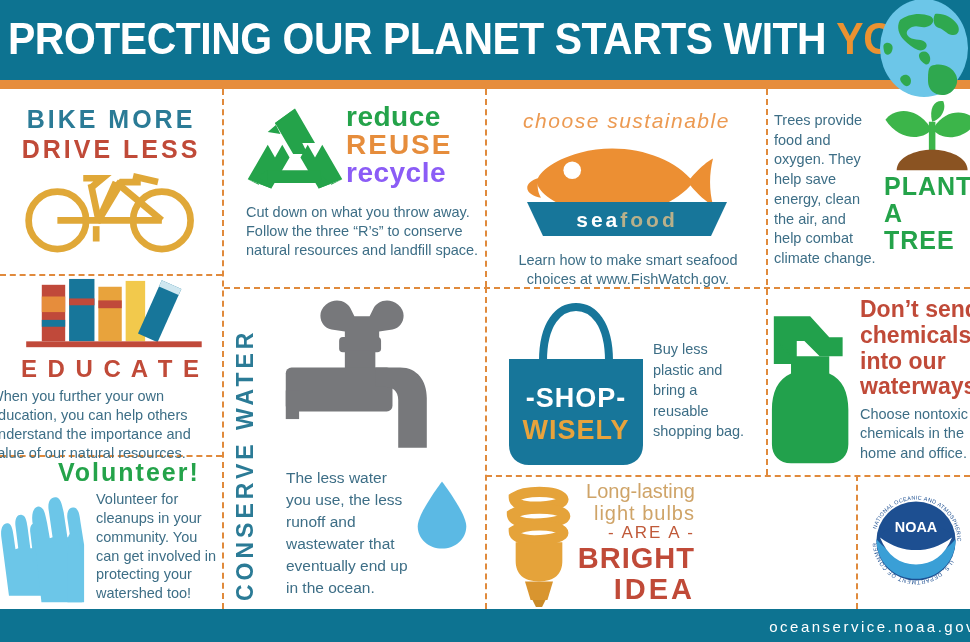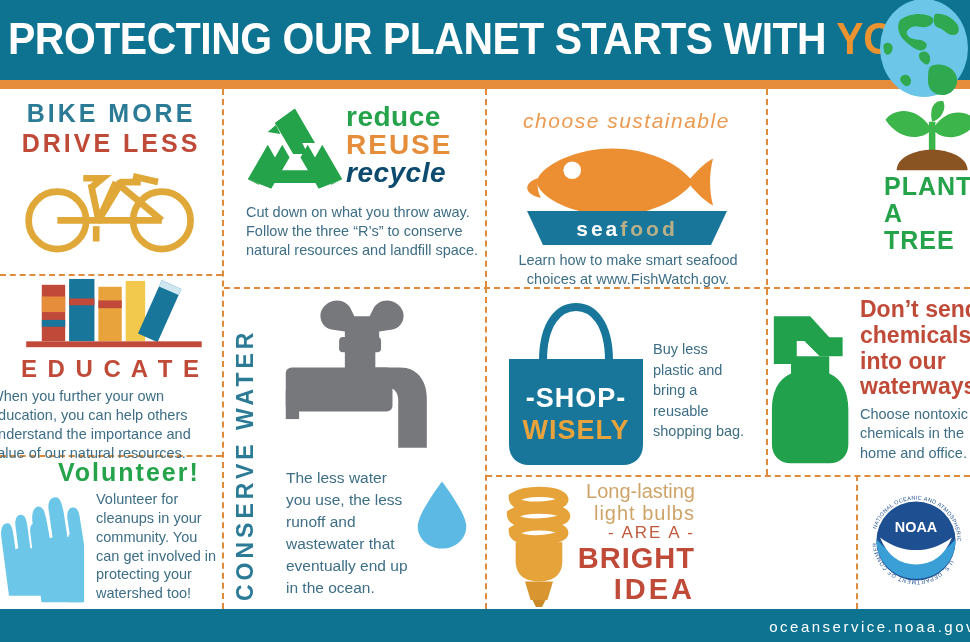--- a/index.html
+++ b/index.html
@@ -63,21 +63,21 @@
   .bike-head2 {
     font-size:25px; font-weight:bold; letter-spacing:3px;
     color:#c04a38; text-align:center;
   }
 
   
   .rrr { line-height:1.0; }
   .rrr div { font-size:28px; font-weight:bold; letter-spacing:0.5px; }
   .rrr .l1 { color:#24a34a; }
   .rrr .l2 { color:#e68d3c; letter-spacing:2px; }
-  .rrr .l3 { color:#0c4a6e;font-style:italic; }
+  .rrr .l3 { color:#8b5cf6; }
 
   
   .seafood-head {
     font-size:21px; color:#ec9a52; letter-spacing:1.5px;
     font-weight:normal; text-align:center;
   }
   .seafood-word {
     position:absolute; left:0; top:0; width:100%;
     text-align:center; font-size:21px; font-weight:bold; letter-spacing:3px;
   }
@@ -159,21 +159,21 @@
     <div class="dash-h" style="left:0px;   top:366px; width:222px;"></div>
     <div class="dash-h" style="left:224px; top:198px; width:746px;"></div>
     <div class="dash-h" style="left:486px; top:386px; width:484px;"></div>
     <div class="dash-v" style="left:222px; top:0px;   height:520px;"></div>
     <div class="dash-v" style="left:485px; top:0px;   height:198px;"></div>
     <div class="dash-v" style="left:485px; top:198px; height:322px;"></div>
     <div class="dash-v" style="left:766px; top:0px;   height:386px;"></div>
     <div class="dash-v" style="left:856px; top:386px; height:134px;"></div>
 
     <div class="cell" style="left:0; top:0; width:222px; height:185px;">
-      <div class="bike-head1" style="margin-top:10px;">BIKE MORE</div>
+      <div class="bike-head1" style="margin-top:16px;">BIKE MORE</div>
       <div class="bike-head2" style="margin-top:1px;">DRIVE LESS</div>
       <svg viewBox="0 0 200 96" style="position:absolute;left:16px;top:72px;width:192px;height:92px;">
         <g fill="none" stroke="#e0a838" stroke-width="7">
           <circle cx="43" cy="62" r="30"></circle>
           <circle cx="152" cy="62" r="30"></circle>
           <path d="M43 62 L86 62 L110 22 L130 22"></path>
           <path d="M86 62 L104 22"></path>
           <path d="M104 22 L152 62"></path>
           <path d="M86 62 L152 62"></path>
           <path d="M70 18 L90 18 L78 28"></path>
@@ -238,30 +238,31 @@
     </div>
 
     <div class="cell" style="left:487px; top:0; width:279px; height:198px;">
       <div class="seafood-head" style="margin-top:20px;font-style:italic;">choose sustainable</div>
       <svg viewBox="0 0 230 90" style="position:absolute;left:24px;top:50px;width:230px;height:88px;">
         <path d="M178 44 c0 0 14-18 26-24 c-4 16 -4 32 0 48 c-12-6 -26-24 -26-24 z" fill="#ec8f33"></path>
         <path d="M68 14 c44-12 94 2 116 30 c-22 28 -72 42 -116 30 c-30-8 -44-22 -44-30 c0-8 14-22 44-30 z" fill="#ec8f33"></path>
         <path d="M26 40 c-8 2 -12 6 -12 10 c0 5 7 9 14 10 c-4-7 -4-14 -2-20 z" fill="#ec8f33"></path>
         <circle cx="60" cy="32" r="9" fill="#ffffff"></circle>
       </svg>
-      <div style="position:absolute;left:40px;top:122px;width:200px;height:34px;">
+      <div style="position:absolute;left:40px;top:113px;width:200px;height:34px;">
         <svg viewBox="0 0 200 34" style="position:absolute;left:0;top:0;width:200px;height:34px;">
           <polygon points="0,0 200,0 184,34 16,34" fill="#17769a"></polygon>
         </svg>
         <div class="seafood-word" style="top:6px;"><span class="sea">sea</span><span class="food">food</span></div>
       </div>
       <div class="body-text" style="position:absolute;left:10px;top:162px;width:262px;text-align:center;">Learn how to make smart seafood choices at www.FishWatch.gov.</div>
     </div>
 
     <div class="cell" style="left:768px; top:0; width:202px; height:198px;">
+      <div class="body-text" style="position:absolute;left:6px;top:22px;width:102px;line-height:1.36;">Trees provide food and oxygen. They help save energy, clean the air, and help combat climate change.</div>
       <svg viewBox="0 0 120 100" style="position:absolute;left:110px;top:10px;width:112px;height:94px;">
         <path d="M58 70 L58 24" stroke="#3cb54a" stroke-width="7" fill="none"></path>
         <path d="M56 30 C40 6 16 10 8 22 C22 44 46 44 56 34 Z" fill="#3cb54a"></path>
         <path d="M60 30 C74 8 98 12 106 24 C92 44 70 44 60 34 Z" fill="#3cb54a"></path>
         <path d="M58 24 C54 8 62 0 70 2 C74 12 66 22 58 24 Z" fill="#3cb54a"></path>
         <path d="M20 76 C20 62 40 54 58 54 C76 54 96 62 96 76 Z" fill="#8a5322"></path>
       </svg>
       <div class="plant-head" style="position:absolute;left:116px;top:84px;">
         <div>PLANT</div>
         <div>A TREE</div>

